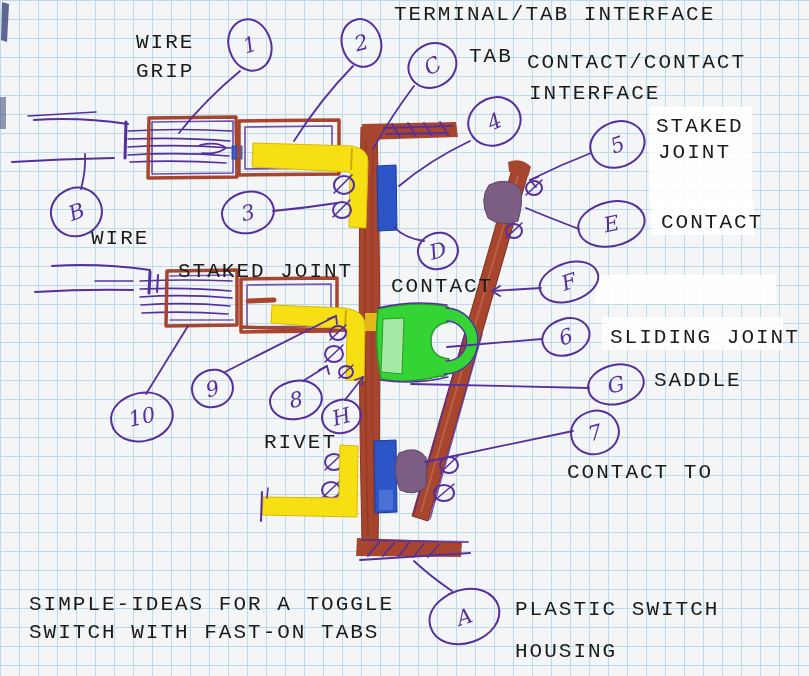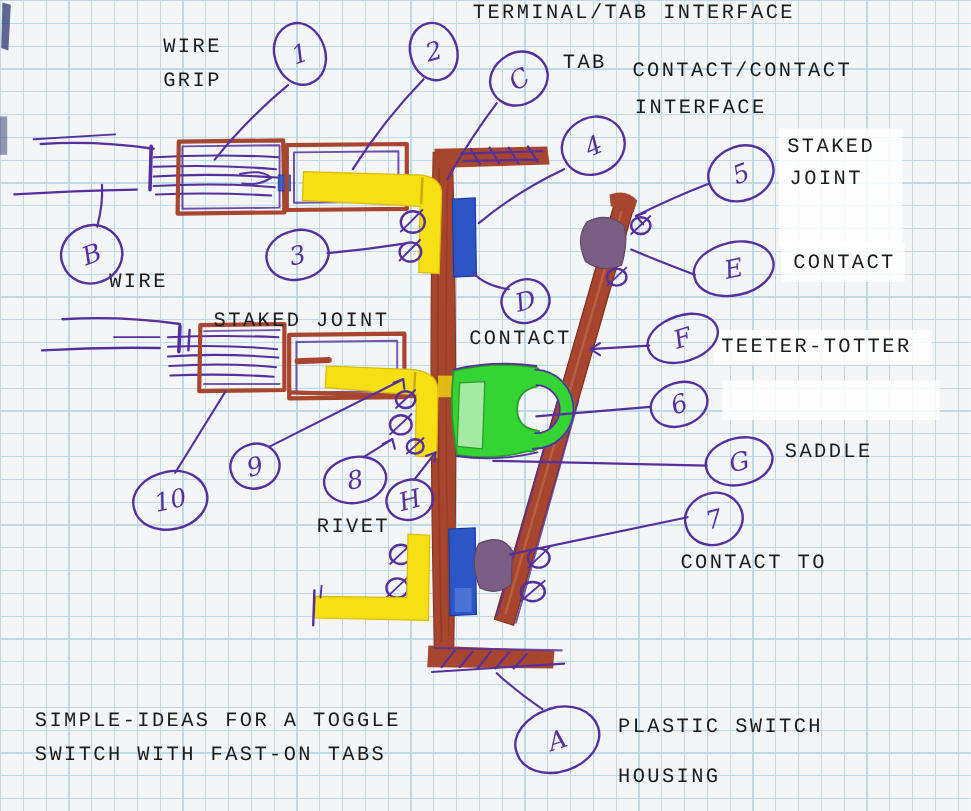--- a/index.html
+++ b/index.html
@@ -11,21 +11,21 @@
   .page{
     position:relative;width:809px;height:676px;overflow:hidden;
     background-color:var(--paper);
     background-image:
       repeating-linear-gradient(to right, var(--grid-blue) 0 1px, transparent 1px 19px),
       repeating-linear-gradient(to bottom, var(--grid-blue) 0 1px, transparent 1px 19px);
     font-family:"Liberation Mono","DejaVu Sans Mono",monospace;
   }
   svg.sketch{position:absolute;left:0;top:0;}
   .lbl{
-    position:absolute;font-size:17px;letter-spacing:2px;line-height:1.1;
+    position:absolute;font-size:21px;letter-spacing:2px;line-height:1.1;
     color:var(--text-black);white-space:nowrap;
   }
   .callout{
     position:absolute;display:flex;align-items:center;justify-content:center;
     border:2.4px solid var(--ink-purple);
     border-radius:52% 48% 50% 50% / 48% 52% 50% 50%;
     color:var(--ink-purple);
     font-family:"DejaVu Serif",serif;font-style:italic;font-size:21px;font-weight:normal;
     background:transparent;box-sizing:border-box;
   }
@@ -252,21 +252,21 @@
   <div class="lbl" style="left:136px;top:60px">GRIP</div>
   <div class="lbl" style="left:469px;top:45px">TAB</div>
   <div class="lbl" style="left:527px;top:51px">CONTACT/CONTACT</div>
   <div class="lbl" style="left:529px;top:82px">INTERFACE</div>
   <div class="lbl" style="left:656px;top:115px">STAKED</div>
   <div class="lbl" style="left:658px;top:141px">JOINT</div>
   <div class="lbl" style="left:661px;top:211px">CONTACT</div>
   <div class="lbl" style="left:91px;top:227px">WIRE</div>
   <div class="lbl" style="left:178px;top:260px">STAKED JOINT</div>
   <div class="lbl" style="left:391px;top:275px">CONTACT</div>
-  <div class="lbl" style="left:601px;top:281px">TEETER-TOTTER</div>
+  <div class="lbl" style="left:610px;top:326px">SLIDING JOINT</div>
   <div class="lbl" style="left:654px;top:369px">SADDLE</div>
   <div class="lbl" style="left:264px;top:431px">RIVET</div>
   <div class="lbl" style="left:567px;top:461px">CONTACT TO</div>
   <div class="lbl" style="left:515px;top:598px">PLASTIC SWITCH</div>
   <div class="lbl" style="left:515px;top:640px">HOUSING</div>
   <div class="lbl" style="left:29px;top:621px">SWITCH WITH FAST-ON TABS</div>
   <div class="lbl" style="left:29px;top:593px">SIMPLE-IDEAS FOR A TOGGLE</div>
 
   <div class="callout" style="left:228px;top:18px;width:44px;height:54px;transform:rotate(-18deg)">
       <span>1</span>

